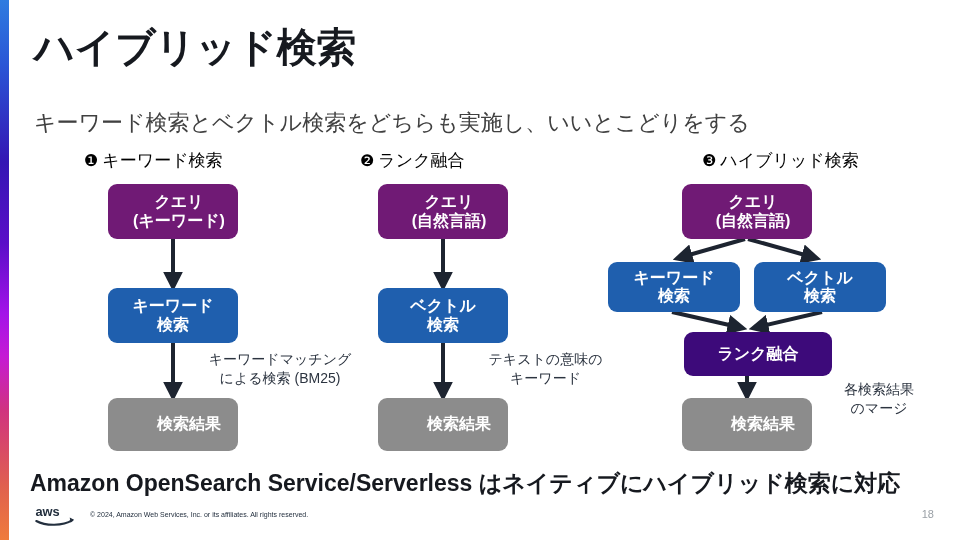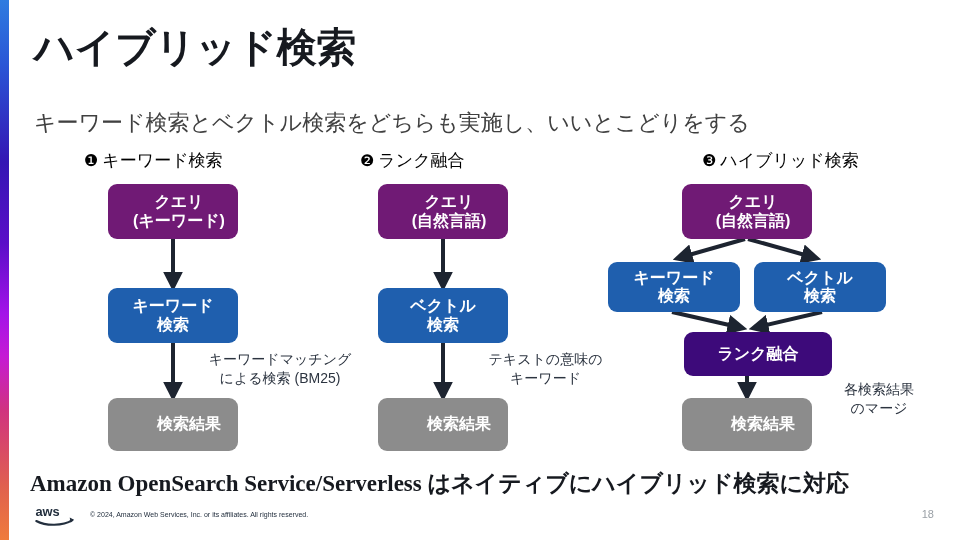--- a/index.html
+++ b/index.html
@@ -120,21 +120,20 @@
   #ann-3 { left: 824px; top: 338px; width: 110px; margin-top: 42px; }
 
   
   #footer-statement {
     position: absolute;
     left: 30px; top: 468px;
     font-size: 23px;
     font-weight: bold;
     color: #16191f;
     white-space: nowrap;
-    font-family: Liberation Serif, serif;
   }
 
   
   #aws-logo {
     position: absolute;
     left: 34px; top: 503px;
     width: 44px; height: 24px;
   }
   #copyright {
     position: absolute;

